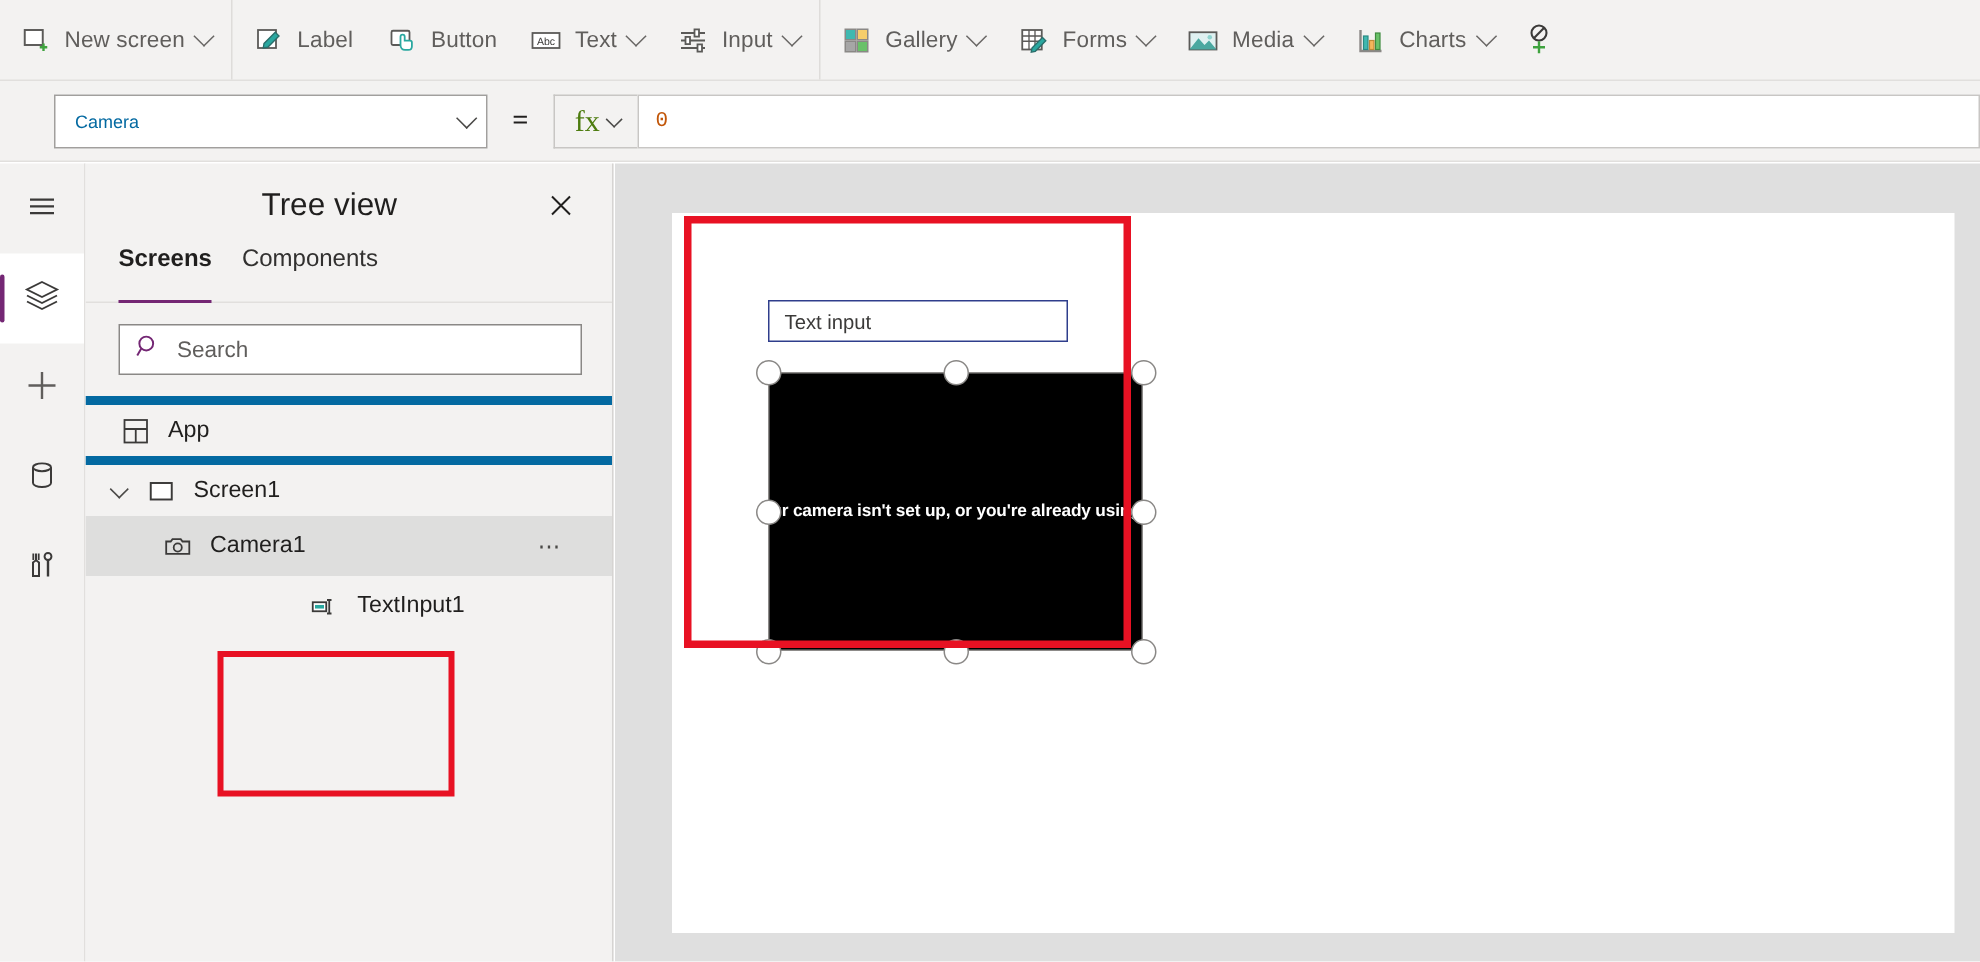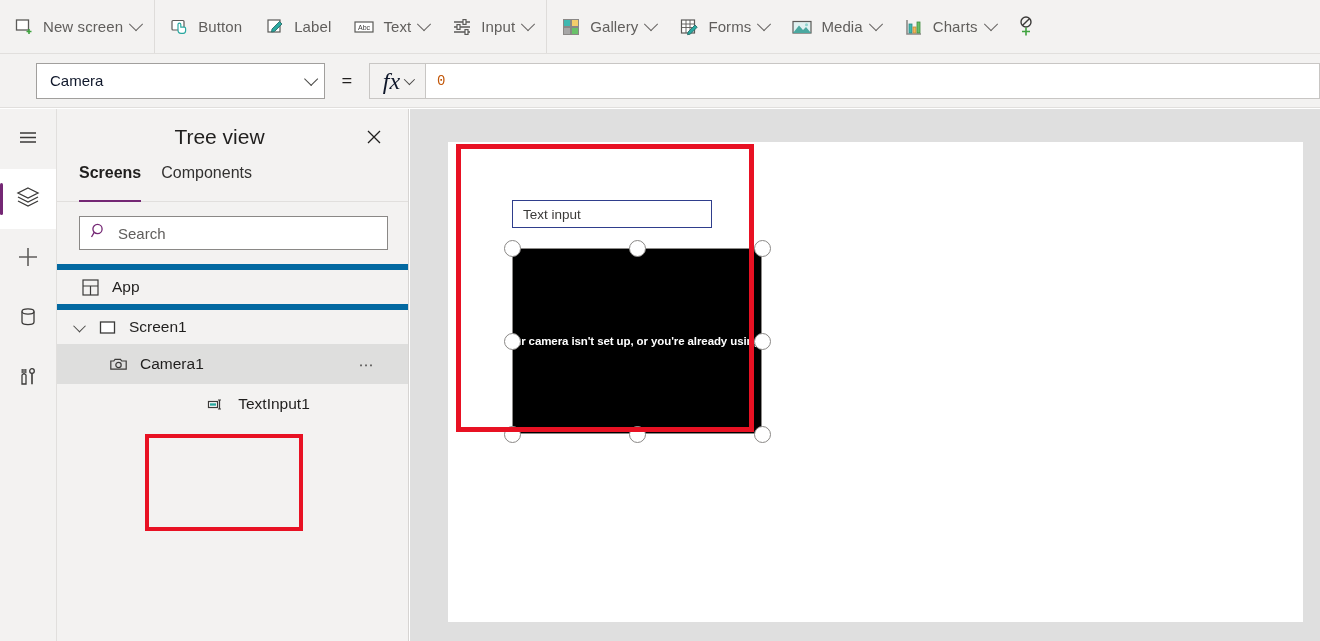--- a/index.html
+++ b/index.html
@@ -82,22 +82,22 @@
     background: #ffffff;
     border: 1px solid #a19f9d;
     box-sizing: border-box;
     display: flex;
     align-items: center;
     padding: 0 10px 0 13px;
     cursor: default;
   }
   .prop-select-text {
     flex: 1;
-    font-size: 15px;
-    color: #0f172a;
+    font-size: 12px;
+    color: #0369a1;
   }
   .prop-chev {
     width: 9px; height: 9px;
     border-right: 1.3px solid #4a4947;
     border-bottom: 1.3px solid #4a4947;
     transform: rotate(45deg) translateY(-3px);
   }
   .eq-sign {
     width: 44px;
     text-align: center;
@@ -113,23 +113,22 @@
     border-right: none;
     box-sizing: border-box;
     display: flex;
     align-items: center;
     justify-content: center;
     gap: 4px;
     cursor: default;
   }
   .fx-text {
     font-family: "Liberation Serif", serif;
-    font-style: italic;
-    font-size: 24px;
-    color: #0f172a;
+    font-size: 20px;
+    color: #4d7c0f;
     line-height: 1;
   }
   .fx-chev {
     width: 7px; height: 7px;
     border-right: 1.2px solid #4a4947;
     border-bottom: 1.2px solid #4a4947;
     transform: rotate(45deg) translateY(-2px);
   }
   .formula-input {
     height: 36px;
@@ -363,35 +362,35 @@
         </span>
         <span class="tb-label">New screen</span>
         <span class="chev"></span>
       </div>
     </div>
 
     <div class="tb-group">
       <div class="tb-item">
         <span class="tb-ico">
           <svg width="20" height="20" viewBox="0 0 20 20">
+            <rect x="3" y="3" width="12" height="12" fill="#ffffff" stroke="#5b5a58" stroke-width="1.2"></rect>
+            <path d="M7 12 L14.5 4.5 l2.5 2.5 L9.5 14.5 L6.5 15 z" fill="#2aa8a0" stroke="#2a6d6a" stroke-width="0.9"></path>
+          </svg>
+        </span>
+        <span class="tb-label">Label</span>
+      </div>
+
+      <div class="tb-item">
+        <span class="tb-ico">
+          <svg width="20" height="20" viewBox="0 0 20 20">
             <rect x="3" y="3.5" width="12" height="9.5" rx="1" fill="#ffffff" stroke="#5b5a58" stroke-width="1.2"></rect>
             <path d="M9 7.5 v5.5 c0 2 1.3 3.3 3 3.3 h2.2 c1.6 0 2.4-1 2.4-2.5 v-2.4 c0-.8-.6-1.3-1.3-1.3 h-3.5 v-2.6 c0-.8-.6-1.4-1.4-1.4 s-1.4.6-1.4 1.4 z" fill="#ffffff" stroke="#2aa8a0" stroke-width="1.2"></path>
           </svg>
         </span>
         <span class="tb-label">Button</span>
-      </div>
-
-      <div class="tb-item">
-        <span class="tb-ico">
-          <svg width="20" height="20" viewBox="0 0 20 20">
-            <rect x="3" y="3" width="12" height="12" fill="#ffffff" stroke="#5b5a58" stroke-width="1.2"></rect>
-            <path d="M7 12 L14.5 4.5 l2.5 2.5 L9.5 14.5 L6.5 15 z" fill="#2aa8a0" stroke="#2a6d6a" stroke-width="0.9"></path>
-          </svg>
-        </span>
-        <span class="tb-label">Label</span>
       </div>
 
       <div class="tb-item">
         <span class="tb-ico">
           <svg width="22" height="20" viewBox="0 0 22 20">
             <rect x="2" y="5" width="18" height="10" fill="#ffffff" stroke="#5b5a58" stroke-width="1.2"></rect>
             <text x="11" y="12.8" font-family="Liberation Sans, sans-serif" font-size="7" fill="#3b3a39" text-anchor="middle">Abc</text>
           </svg>
         </span>
         <span class="tb-label">Text</span>

